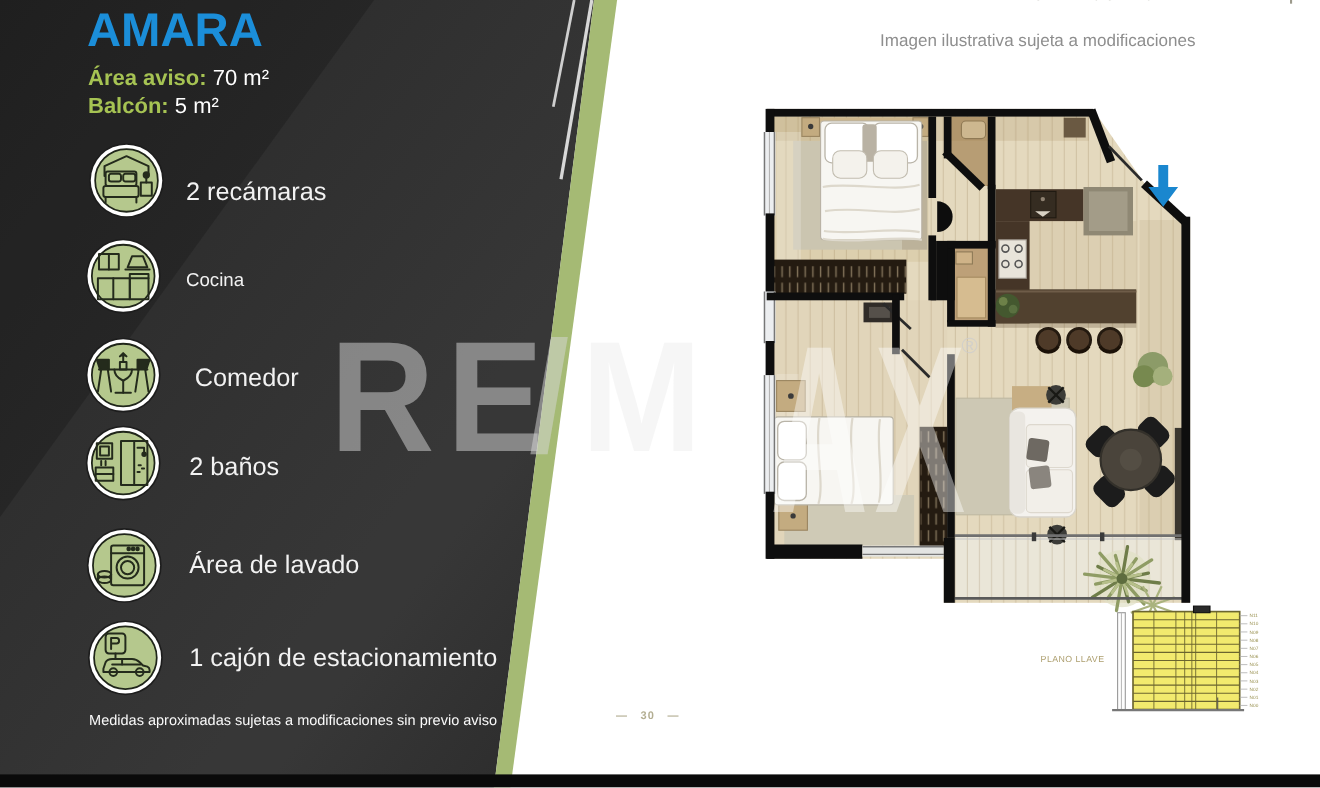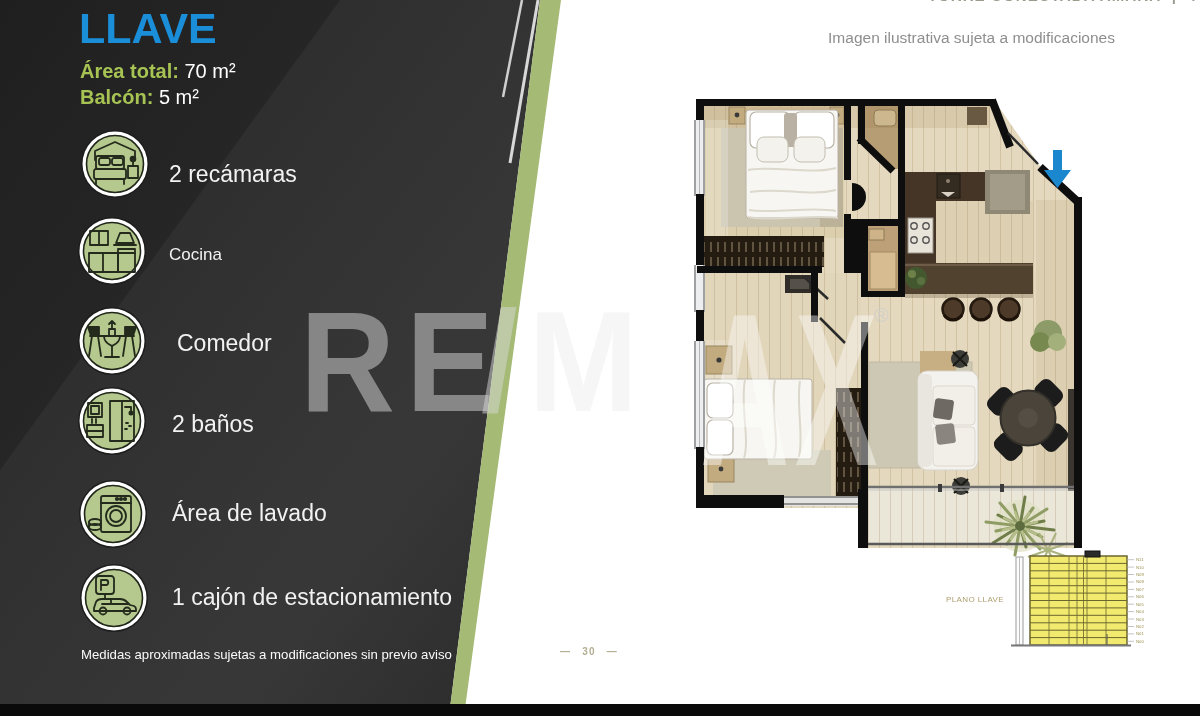--- a/index.html
+++ b/index.html
@@ -24,23 +24,23 @@
 
  <polygon points="540,0 561,0 464,716 449,716" fill="#a5ba74"></polygon>
 
  <line x1="522" y1="0" x2="503" y2="97" stroke="#cfcfcf" stroke-width="2.5"></line>
 
  <line x1="538" y1="0" x2="510" y2="163" stroke="#d8d8d8" stroke-width="3"></line>
 
  <rect x="0" y="704" width="1200" height="12" fill="#0a0a0a"></rect>
 </svg>
 
-<div class="abs" style="left:79px;top:4px;font-size:43px;font-weight:bold;color:#1b8ed9;letter-spacing:0px">LLAVE</div>
-
-<div class="abs" style="left:80px;top:60px;font-size:20px;color:#fff"><b style="color:#a6c353">Área total:</b> 70 m²</div>
+<div class="abs" style="left:79px;top:4px;font-size:43px;font-weight:bold;color:#1b8ed9;letter-spacing:0px">AMARA</div>
+
+<div class="abs" style="left:80px;top:60px;font-size:20px;color:#fff"><b style="color:#a6c353">Área aviso:</b> 70 m²</div>
 
 <div class="abs" style="left:80px;top:86px;font-size:20px;color:#fff"><b style="color:#a6c353">Balcón:</b> 5 m²</div>
 
 <div class="abs" style="left:169px;top:161px;font-size:23px;color:#f2f2f2">2 recámaras</div>
 
 <div class="abs" style="left:169px;top:245px;font-size:17px;color:#f2f2f2">Cocina</div>
 
 <div class="abs" style="left:177px;top:330px;font-size:23px;color:#f2f2f2">Comedor</div>
 
 <div class="abs" style="left:172px;top:411px;font-size:23px;color:#f2f2f2">2 baños</div>
@@ -159,21 +159,21 @@
       <circle cx="13" cy="13" r="3.5"></circle>
  <line x1="-3" y1="1" x2="-3" y2="6"></line>
       <line x1="-12" y1="6" x2="14" y2="6"></line>
  </g>
 </svg>
 
 <div class="abs" style="left:900px;top:0;width:300px;height:6px;overflow:hidden">
     <div style="position:absolute;left:28px;top:-13px;font-size:15px;font-weight:bold;color:#6b6752aa;letter-spacing:1.1px">TORRE CONECTADA AMARA&nbsp;&nbsp;|&nbsp;&nbsp;4</div>
   </div>
 
-<div class="abs" style="left:800px;top:29px;width:343px;text-align:center;font-size:15.5px;color:#8e8e8e;white-space:nowrap">Imagen ilustrativa sujeta a modificaciones</div>
+<div class="abs" style="left:800px;top:29px;width:343px;text-align:left;font-size:15.5px;color:#8e8e8e;white-space:nowrap">Imagen ilustrativa sujeta a modificaciones</div>
 
 <div class="abs" style="left:560px;top:646px;font-size:10px;font-weight:bold;color:#b3ae92;letter-spacing:1px">—&nbsp;&nbsp;&nbsp;30&nbsp;&nbsp;&nbsp;—</div>
 
 <div class="abs" style="left:946px;top:595px;font-size:8px;font-weight:normal;color:#ad9f6f;letter-spacing:0.4px">PLANO LLAVE</div>
 
 <svg class="abs" style="left:690px;top:90px" width="405" height="470" viewBox="690 90 405 470">
 <defs>
  <pattern id="pk" width="11" height="60" patternUnits="userSpaceOnUse">
   <line x1="10.5" y1="0" x2="10.5" y2="60" stroke="rgba(140,115,75,0.22)" stroke-width="1"></line>
  </pattern>

